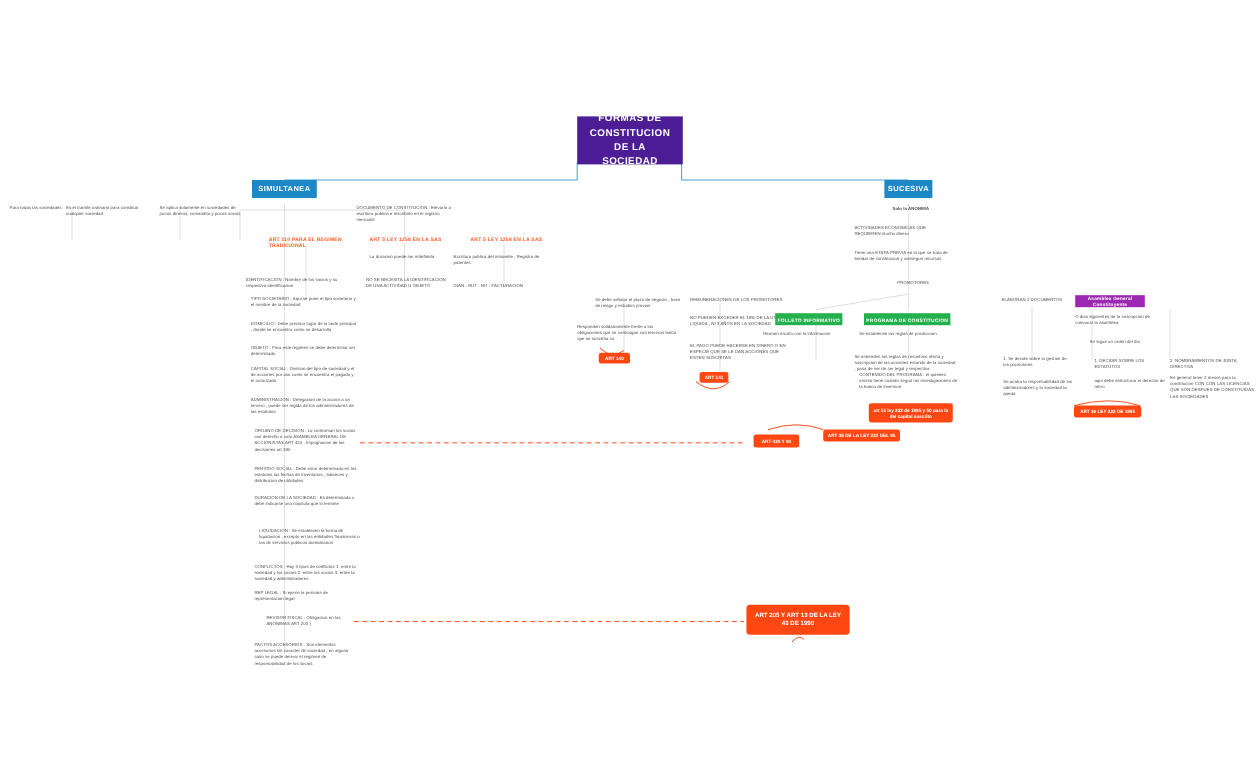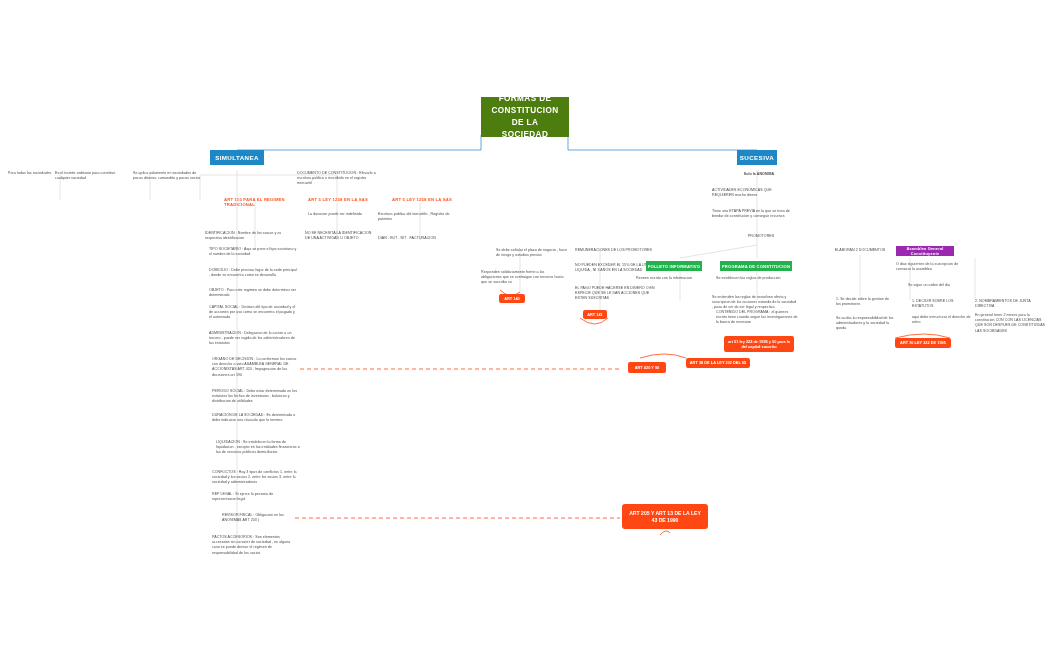--- a/index.html
+++ b/index.html
@@ -2,21 +2,21 @@
 <html><head>
 <meta charset="utf-8">
 <style>
   html,body{margin:0;padding:0;background:#ffffff;}
   body{width:1050px;height:650px;position:relative;overflow:hidden;
        font-family:"Liberation Sans",sans-serif;color:#3b3b3b;}
   .canvas{position:absolute;inset:0;}
   svg.lines{position:absolute;left:0;top:0;width:1050px;height:650px;pointer-events:none;}
   .txt{position:absolute;font-size:3.6px;line-height:1.45;color:#4a4a4a;letter-spacing:.05px;}
   .orange-h{position:absolute;font-size:4.2px;color:#ff5722;letter-spacing:.2px;font-weight:bold;}
-  .title-box{position:absolute;background:#4d7c0f;color:#ffffff;text-align:center;
+  .title-box{position:absolute;background:#4c1d95;color:#ffffff;text-align:center;
       font-weight:bold;font-size:8.2px;line-height:1.45;letter-spacing:.4px;
       display:flex;align-items:center;justify-content:center;padding:20px;box-sizing:border-box;}
   .blue-box{position:absolute;background:#1e88c7;color:#ffffff;font-weight:bold;font-size:6.2px;
       letter-spacing:.4px;display:flex;align-items:center;justify-content:center;box-sizing:border-box;}
   .green-box{position:absolute;background:#22b14c;color:#ffffff;font-weight:bold;font-size:4.1px;
       letter-spacing:.2px;display:flex;align-items:center;justify-content:center;
       text-align:center;box-sizing:border-box;padding:1px;}
   .purple-box{position:absolute;background:#9c27b0;color:#ffffff;font-weight:bold;font-size:3.9px;
       letter-spacing:.2px;display:flex;align-items:center;justify-content:center;
       text-align:center;box-sizing:border-box;padding:1px;}

